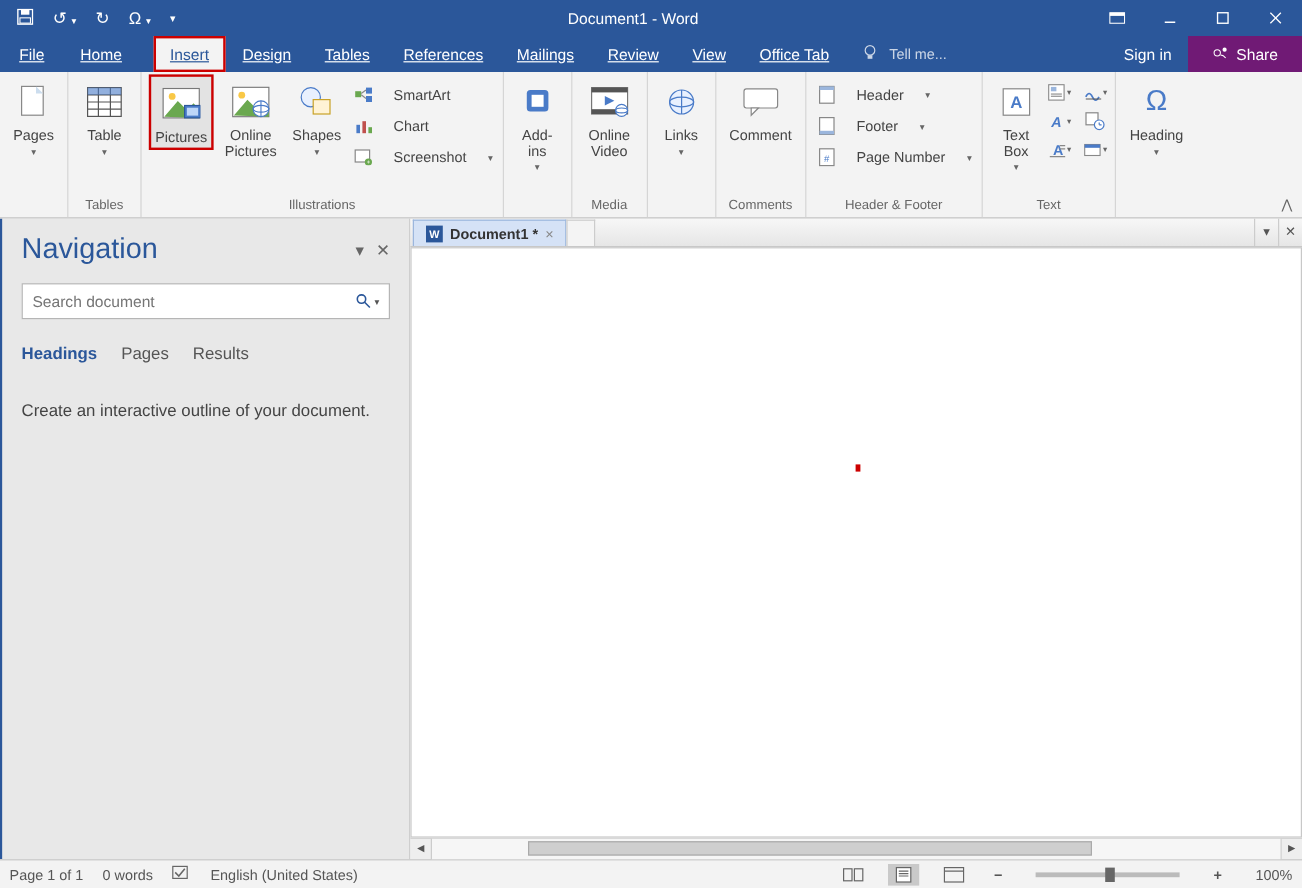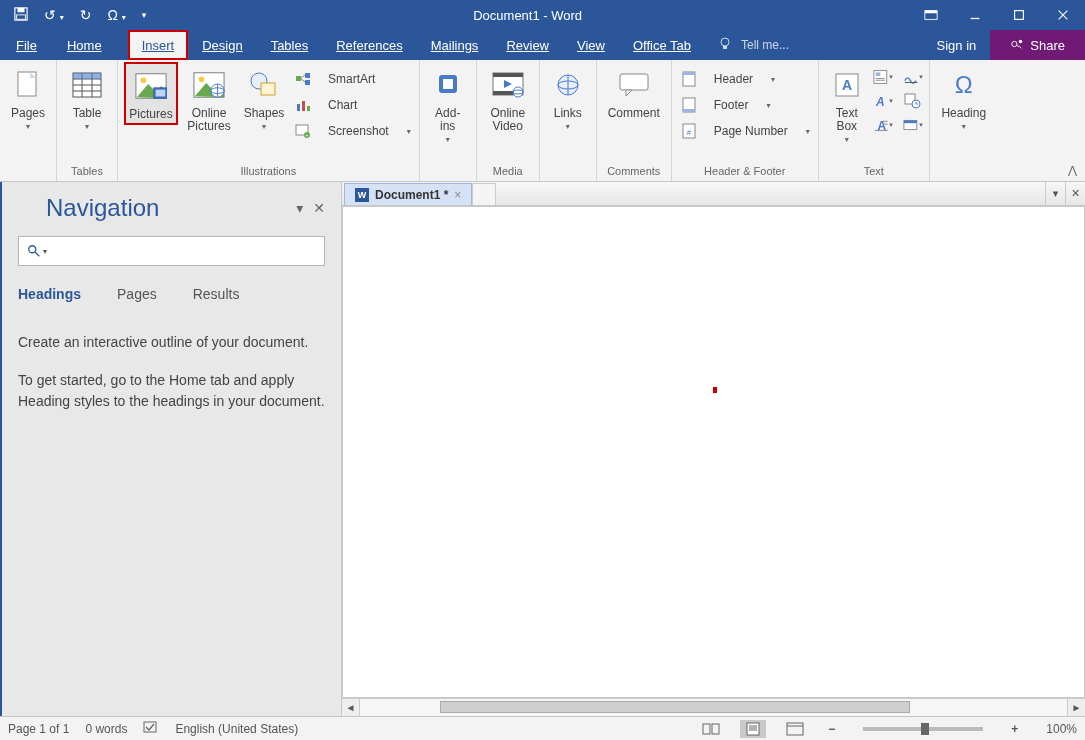--- a/index.html
+++ b/index.html
@@ -40,27 +40,27 @@
   .mini-ic { width: 18px; height: 18px; display: flex; align-items: center; justify-content: center; }
   .collapse-caret { position: absolute; right: 8px; bottom: 4px; font-size: 11px; color: #666; cursor: pointer; }
   .tiny-grid { display: flex; flex-direction: column; gap: 6px; padding-top: 6px; }
   .tiny-row { display: flex; gap: 10px; }
   .tiny-ic { width: 20px; height: 18px; display:flex; align-items:center; justify-content:center; cursor:pointer;}
 
   
   .workspace { flex: 1; display: flex; min-height: 0; background: #e8e8e8; border-left:2px solid #2b579a;}
   .nav-pane { width: 340px; background: #e8e8e8; border-right: 1px solid #c8c8c8; padding: 12px 16px 12px 16px; display: flex; flex-direction: column; }
   .nav-head { display: flex; align-items: center; justify-content: space-between; }
-  .nav-title { color: #2b579a; font-size: 24px; font-weight: 400; margin-left: 28px; }
+  .nav-title { color: #2b579a; font-size: 24px; font-weight: 400; }
   .nav-actions { display: flex; gap: 10px; color: #666; }
   .nav-actions span { cursor: pointer; font-size: 14px; }
   .search-wrap { margin-top: 14px; display: flex; align-items: center; border: 1px solid #b5b5b5; background: #fff; height: 30px; }
   .search-wrap input { flex: 1; border: none; outline: none; padding: 0 8px; font-size: 13px; color: #333; background: transparent; }
   .search-wrap .srch-btn { padding: 0 8px; color: #2b579a; display:flex; align-items:center; gap:2px; cursor:pointer;}
-  .nav-tabs { display: flex; gap: 36px; margin-top: 20px; font-size: 14px; }
+  .nav-tabs { display: flex; gap: 20px; margin-top: 20px; font-size: 14px; }
   .nav-tab { color: #555; cursor: pointer; }
   .nav-tab.active { color: #2b579a; font-weight: 600; }
   .nav-text { margin-top: 30px; font-size: 14px; color: #444; line-height: 1.45; }
   .nav-text p { margin-bottom: 18px; }
 
   .doc-area { flex: 1; display: flex; flex-direction: column; background: #e8e8e8; min-width: 0; }
   .doc-tab-strip { height: 24px; background: linear-gradient(#f7f7f7,#e6e6e6); border-bottom: 1px solid #c8c8c8; display: flex; align-items: stretch; }
   .doc-tab { display: flex; align-items: center; gap: 6px; padding: 0 10px; border: 1px solid #9bb6dd; border-bottom: none; background: #d5e2f6; font-size: 12px; color: #333; margin: 1px 0 0 2px;}
   .doc-tab .w-ic { width: 14px; height: 14px; background: #2b579a; color:#fff; font-size: 9px; display:flex; align-items:center; justify-content:center; font-weight:bold;}
   .doc-tab .close { color: #888; font-size: 12px; cursor: pointer;}
@@ -477,36 +477,36 @@
 
   <div class="nav-pane">
     <div class="nav-head">
       <div class="nav-title">Navigation</div>
       <div class="nav-actions">
         <span>▾</span>
         <span>✕</span>
       </div>
     </div>
     <div class="search-wrap">
+      <input type="text" placeholder="Search document" style="">
       <span class="srch-btn">
         <svg width="14" height="14" viewBox="0 0 16 16">
             <circle cx="6" cy="6" r="4" fill="none" stroke="#2b579a" stroke-width="1.5"></circle>
             <line x1="9" y1="9" x2="14" y2="14" stroke="#2b579a" stroke-width="1.5"></line>
           </svg>
         <span style="font-size:8px;color:#555">▾</span>
       </span>
     </div>
     <div class="nav-tabs">
       <div class="nav-tab active">Headings</div>
       <div class="nav-tab">Pages</div>
       <div class="nav-tab">Results</div>
     </div>
     <div class="nav-text">
       <p>Create an interactive outline of your document.</p>
-      <p>To get started, go to the Home tab and apply Heading styles to the headings in your document.</p>
     </div>
   </div>
 
   <div class="doc-area">
     <div class="doc-tab-strip">
       <div class="doc-tab">
         <span class="w-ic">W</span>
         <span style="font-weight:600">Document1 *</span>
         <span class="close">×</span>
       </div>

